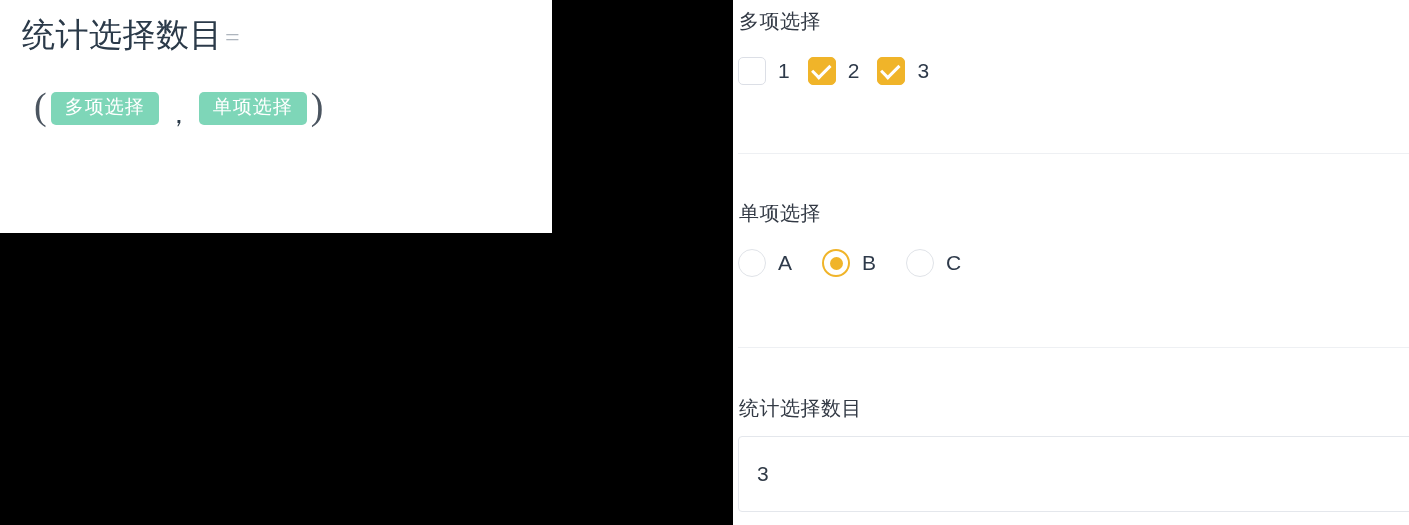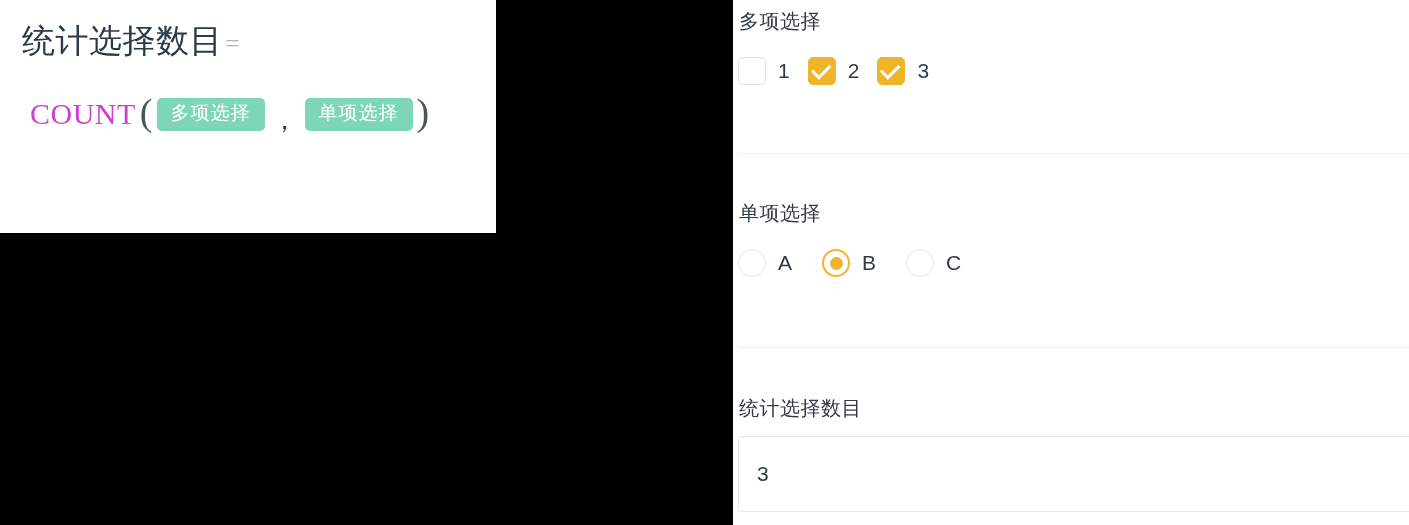--- a/index.html
+++ b/index.html
@@ -13,25 +13,25 @@
     position: relative;
     overflow: hidden;
     font-family: "Liberation Sans", "DejaVu Sans", sans-serif;
   }
 
   
   #formula-card {
     position: absolute;
     left: 0;
     top: 0;
-    width: 496px;
+    width: 552px;
     height: 233px;
     background: #ffffff;
     box-sizing: border-box;
-    padding: 20px 22px 0 22px;
+    padding: 14px 22px 0 22px;
   }
 
   #formula-title {
     font-size: 33px;
     line-height: 1.25;
     color: #2b3a49;
     white-space: nowrap;
     letter-spacing: 0.5px;
   }
   #formula-title .equals {
@@ -201,21 +201,20 @@
 </head>
 <body>
 
 <div id="formula-card">
 
   <div id="formula-title">
     <span>统计选择数目</span><span class="equals">=</span>
   </div>
 
   <div id="formula-expression">
-    <span class="fn-name">COUNT</span>
     <span class="paren">(</span>
     <span class="chip">多项选择</span>
     <span class="comma">，</span>
     <span class="chip">单项选择</span>
     <span class="paren">)</span>
   </div>
 
 </div>
 
 <div id="form-panel">

